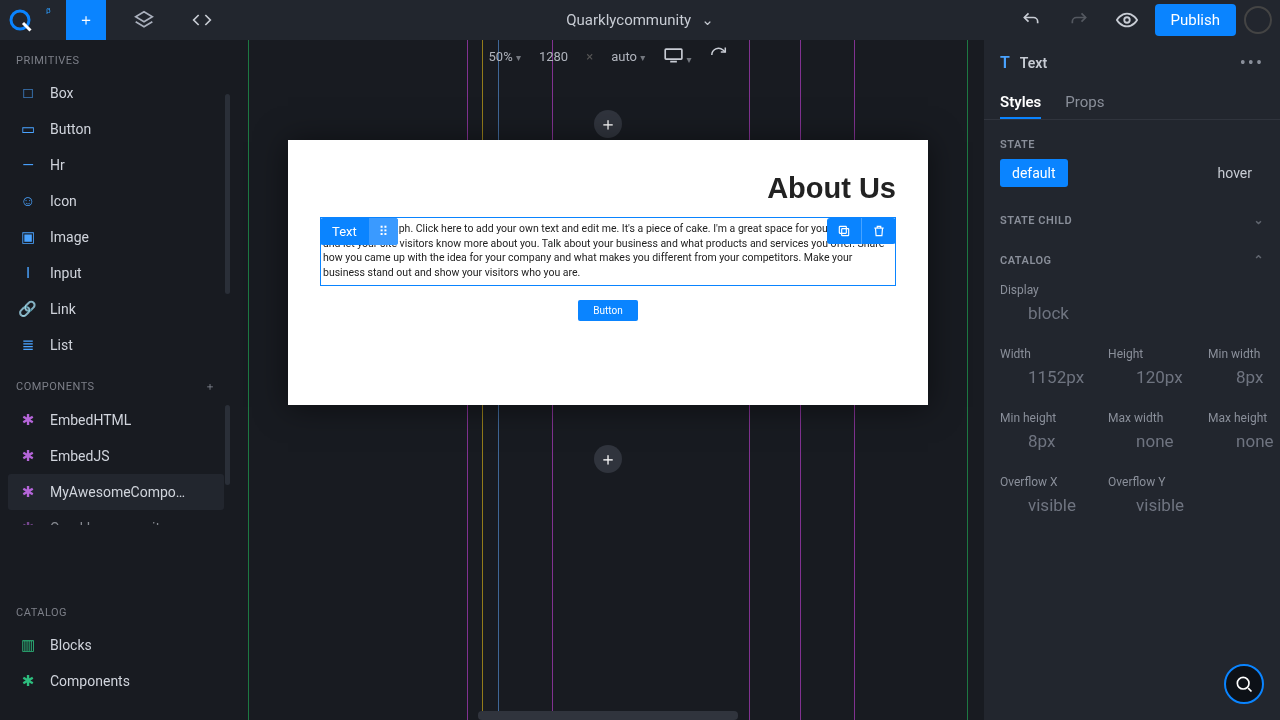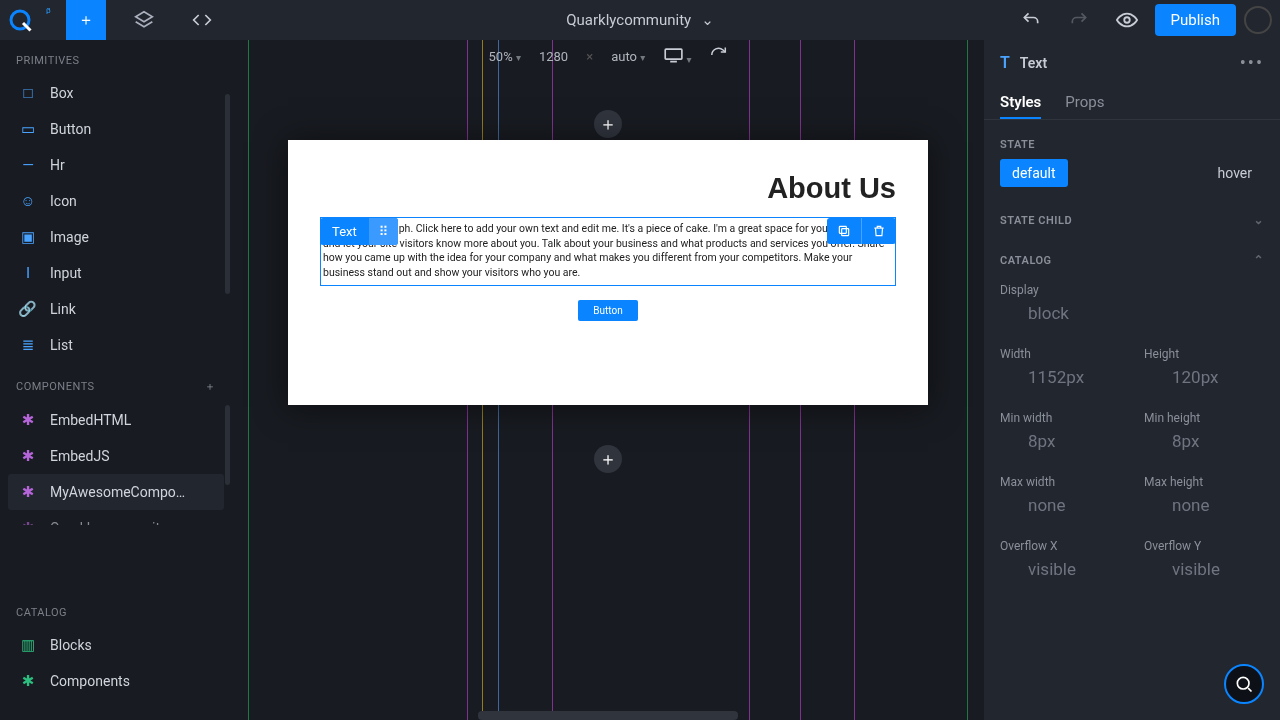--- a/index.html
+++ b/index.html
@@ -71,21 +71,21 @@
   .rp-title .tic { color: #4aa3ff; font-size:16px; }
   .rp-dots { color: #8a8f9a; letter-spacing:2px; font-size:18px; cursor:pointer; }
   .rp-tabs { display: flex; gap: 24px; padding: 8px 16px 0; border-bottom: 1px solid #30343d; }
   .rp-tab { padding-bottom: 6px; font-size: 15px; color: #8a8f9a; cursor: pointer; }
   .rp-tab.active { color: #fff; border-bottom: 2px solid #0a84ff; font-weight: 600; }
   .rp-sec-title { font-size: 11px; font-weight: 600; letter-spacing: 0.5px; color: #8a8f9a; padding: 18px 16px 8px; display:flex; justify-content:space-between; align-items:center; }
   .rp-state { padding: 0 16px 8px; display:flex; gap:0;justify-content:space-between; }
   .rp-chip { padding: 6px 12px; border-radius: 3px; font-size: 14px; cursor: pointer; }
   .rp-chip.active { background: #0a84ff; color: #fff; }
   .rp-chip.inactive { color: #c8ccd4; }
-  .rp-grid { display: grid; grid-template-columns: 1fr 1fr; column-gap: 16px; row-gap: 14px; padding: 8px 16px 20px; gap: 24px; }
+  .rp-grid { display: grid; grid-template-columns: 1fr 1fr 1fr; column-gap: 16px; row-gap: 14px; padding: 8px 16px 20px; gap: 24px; }
   .rp-field { display: flex; flex-direction: column; gap: 6px; }
   .rp-field.full { grid-column: 1 / -1; }
   .rp-field label { font-size: 12px; color: #8a8f9a; }
   .rp-field .val { font-size: 17px; color: #6f7480; margin-left: 28px; }
   .rp-chevron { font-size: 12px; opacity: 0.6; }
 
   .help-fab { position: fixed; right: 16px; bottom: 16px; width: 40px; height: 40px; border-radius: 50%; background: #0d1117; border: 2px solid #0a84ff; display:flex; align-items:center; justify-content:center; color:#fff; z-index:50; }
 </style>
 </head>
 <body>

